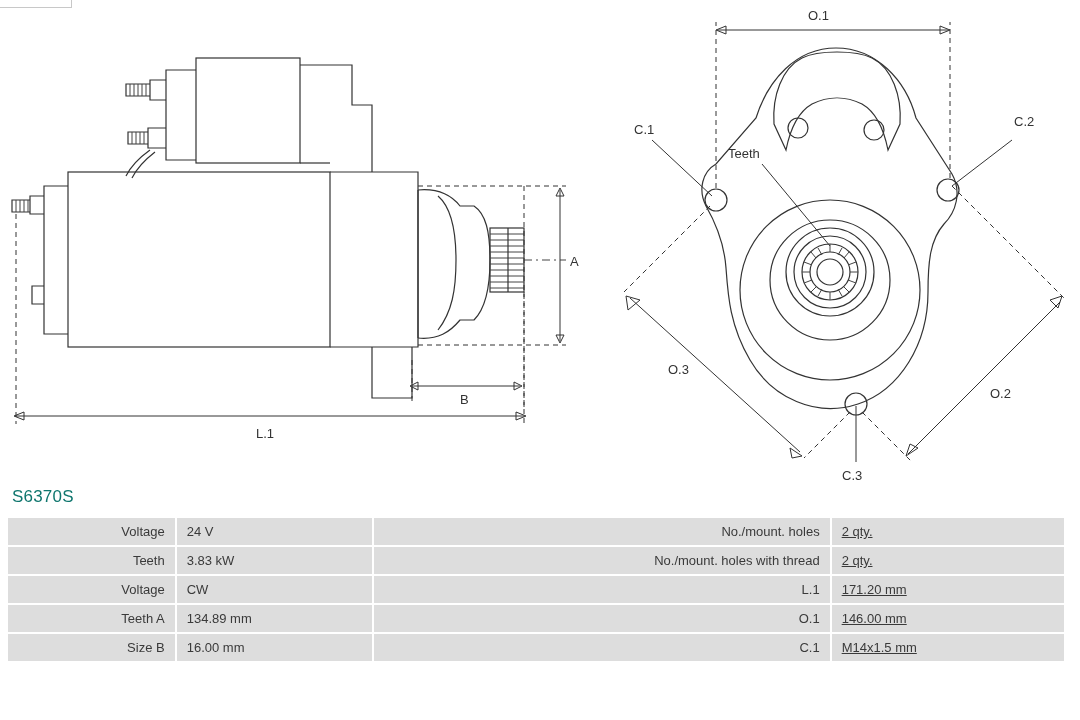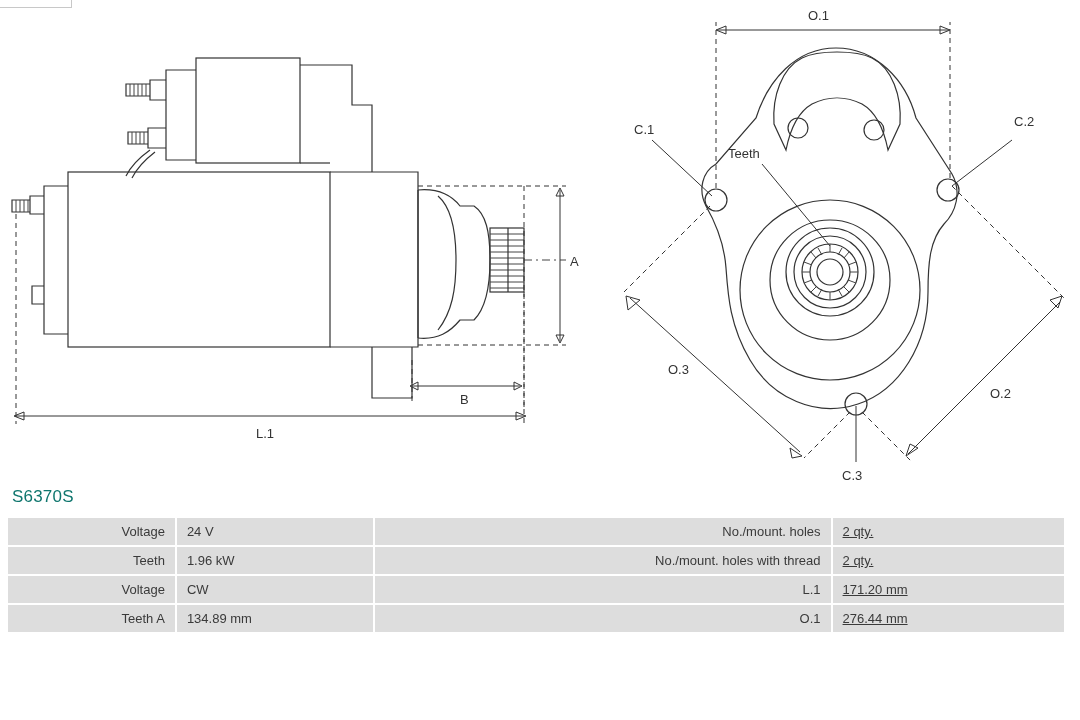--- a/index.html
+++ b/index.html
@@ -260,32 +260,38 @@
   <table class="specs">
     <tbody>
       <tr>
         <td class="lbl">Voltage</td>
         <td class="val">24 V</td>
         <td class="lbl2">No./mount. holes</td>
         <td class="val2">2 qty.</td>
       </tr>
       <tr>
         <td class="lbl">Teeth</td>
-        <td class="val">1.96 kW</td>
+        <td class="val">3.83 kW</td>
         <td class="lbl2">No./mount. holes with thread</td>
         <td class="val2">2 qty.</td>
       </tr>
       <tr>
         <td class="lbl">Voltage</td>
         <td class="val">CW</td>
         <td class="lbl2">L.1</td>
         <td class="val2">171.20 mm</td>
       </tr>
       <tr>
         <td class="lbl">Teeth A</td>
         <td class="val">134.89 mm</td>
         <td class="lbl2">O.1</td>
-        <td class="val2">276.44 mm</td>
+        <td class="val2">146.00 mm</td>
+      </tr>
+      <tr>
+        <td class="lbl">Size B</td>
+        <td class="val">16.00 mm</td>
+        <td class="lbl2">C.1</td>
+        <td class="val2">M14x1.5 mm</td>
       </tr>
     </tbody>
   </table>
 
 </div>
 
 </body></html>

